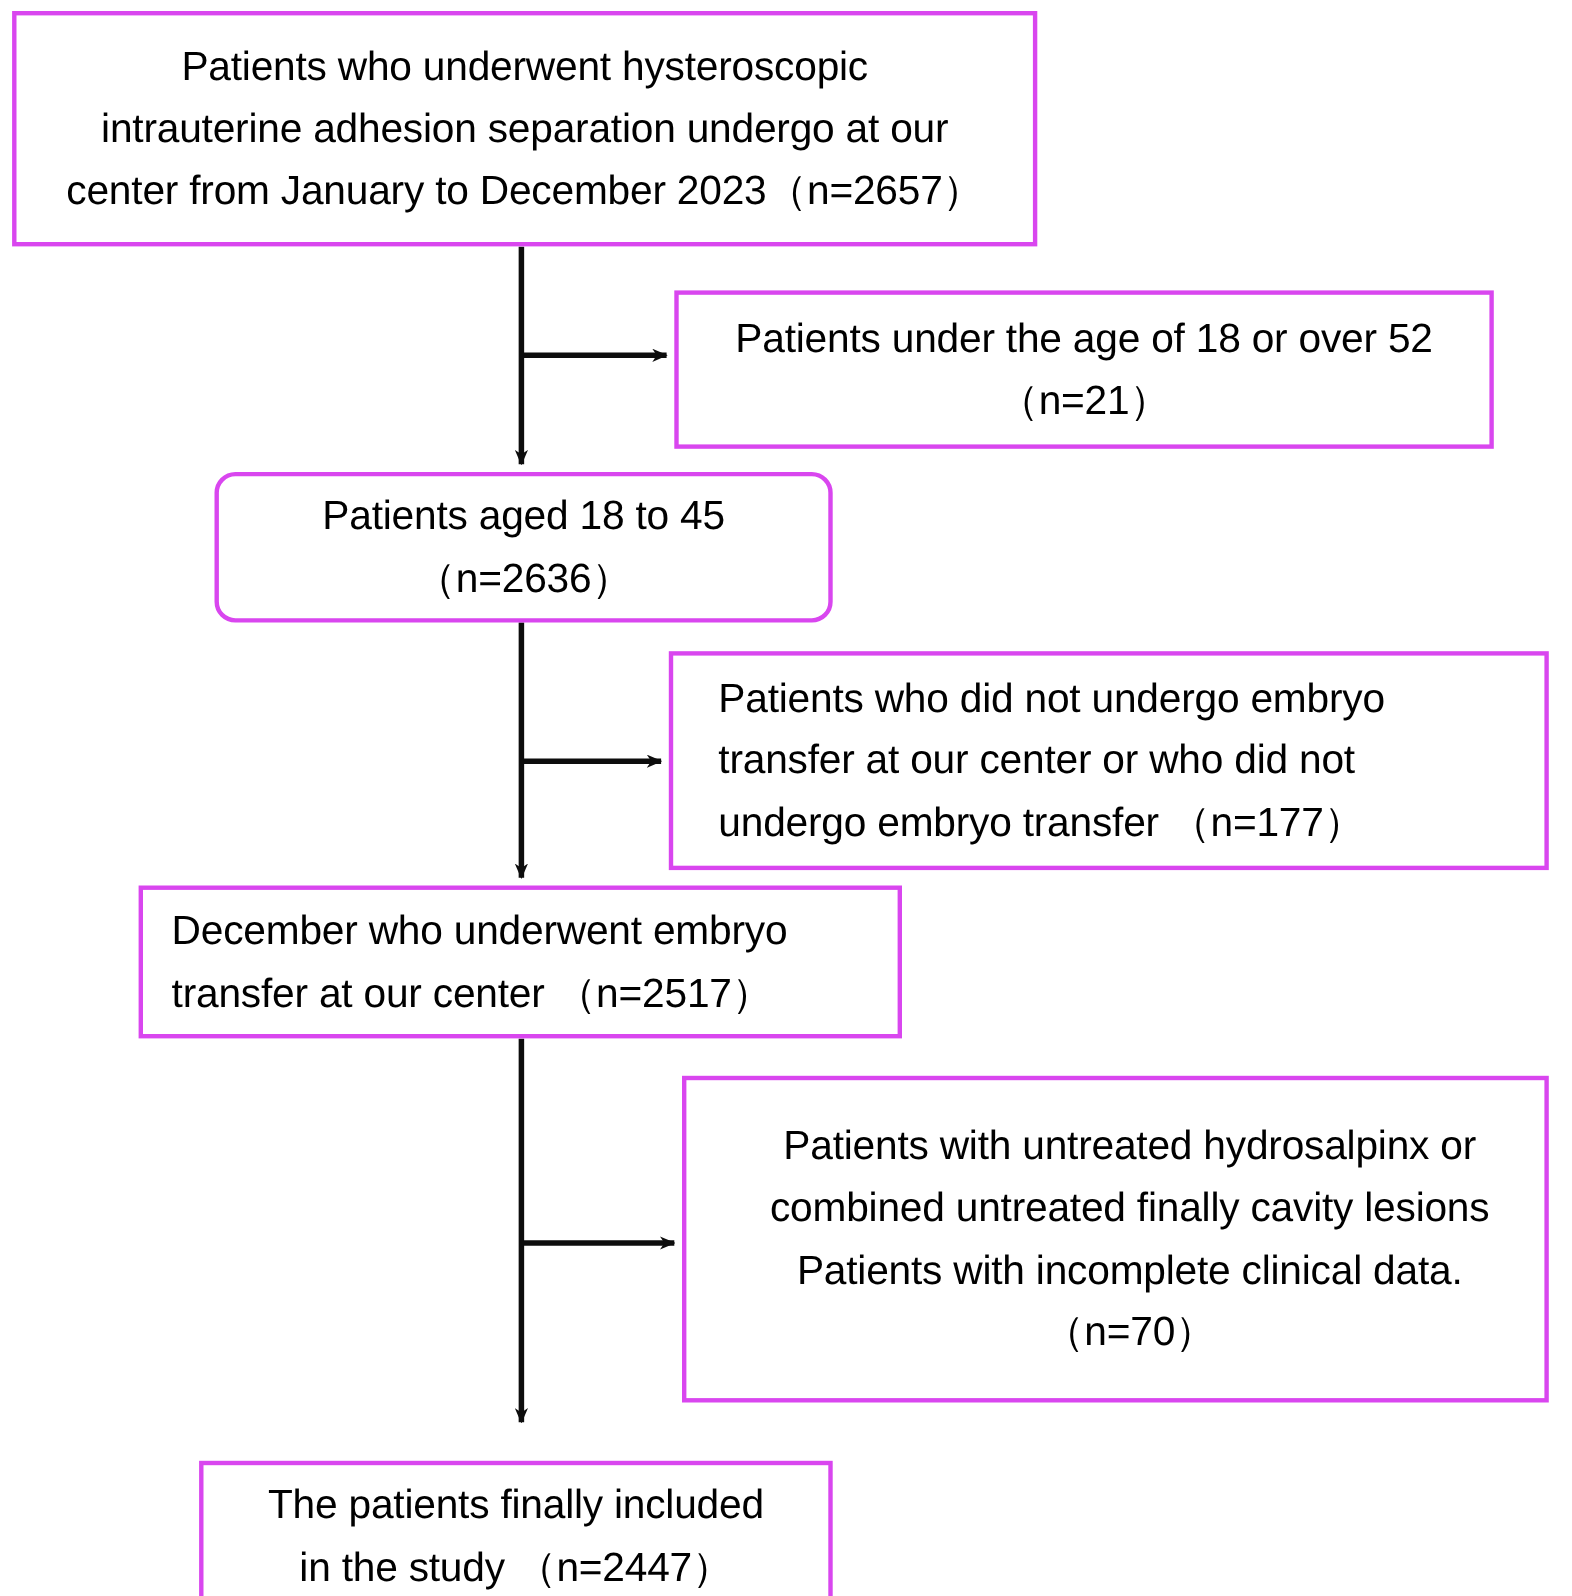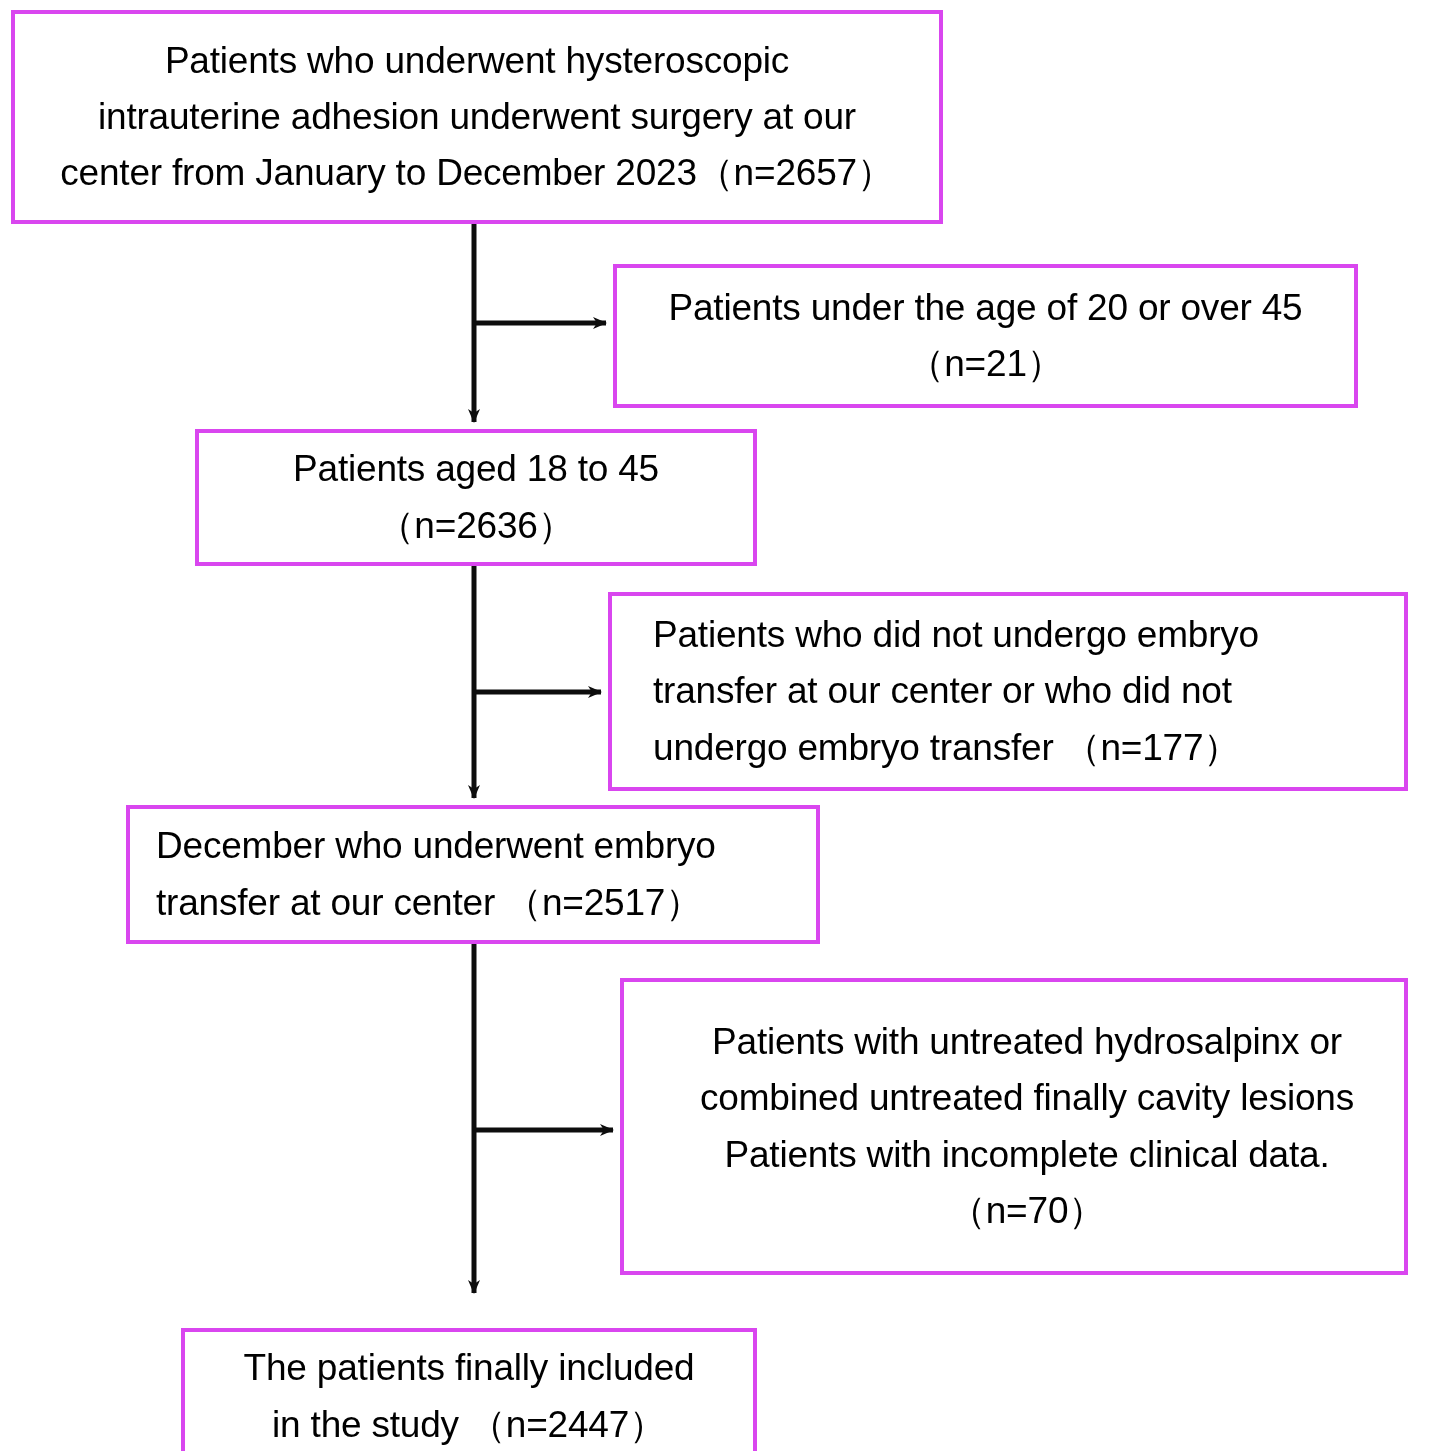--- a/index.html
+++ b/index.html
@@ -79,30 +79,30 @@
       <line x1="474" y1="944" x2="474" y2="1293" stroke="#0d0d0d" stroke-width="5" marker-end="url(#arrowhead)"></line>
     </g>
 
     <g>
       <line x1="476" y1="1130" x2="613" y2="1130" stroke="#0d0d0d" stroke-width="5" marker-end="url(#arrowhead)"></line>
     </g>
   </svg>
 
   <div class="node center" style="left:11px; top:10px; width:932px; height:214px;">
     <span class="line">Patients who underwent hysteroscopic</span>
-    <span class="line">intrauterine adhesion underwent surgery at our</span>
+    <span class="line">intrauterine adhesion separation undergo at our</span>
     <span class="line">center from January to December 2023（n=2657）</span>
   </div>
 
   <div class="node center" style="left:613px; top:264px; width:745px; height:144px;">
-    <span class="line">Patients under the age of 20 or over 45</span>
+    <span class="line">Patients under the age of 18 or over 52</span>
     <span class="line">（n=21）</span>
   </div>
 
-  <div class="node center" style="left:195px; top:429px; width:562px; height:137px;">
+  <div class="node center" style="left:195px; top:429px; width:562px; height:137px;border-radius:19px;">
     <span class="line">Patients aged 18 to 45</span>
     <span class="line">（n=2636）</span>
   </div>
 
   <div class="node left" style="left:608px; top:592px; width:800px; height:199px;padding-left:41px;">
     <span class="line">Patients who did not undergo embryo</span>
     <span class="line">transfer at our center or who did not</span>
     <span class="line">undergo embryo transfer （n=177）</span>
   </div>
 

